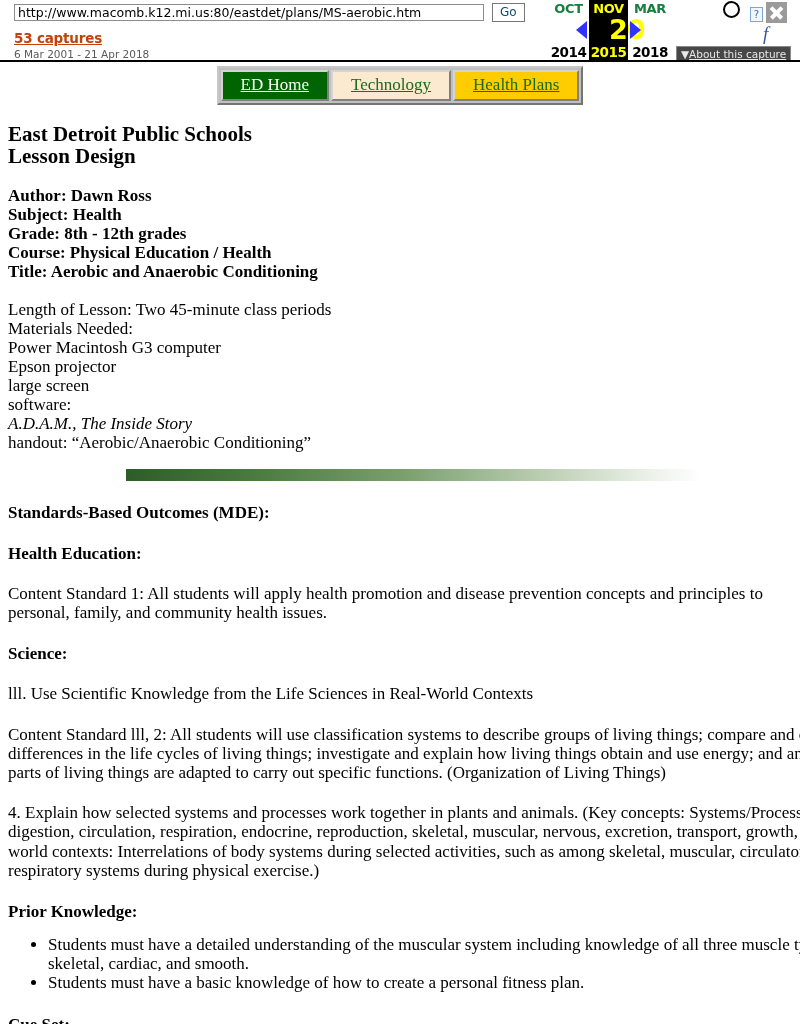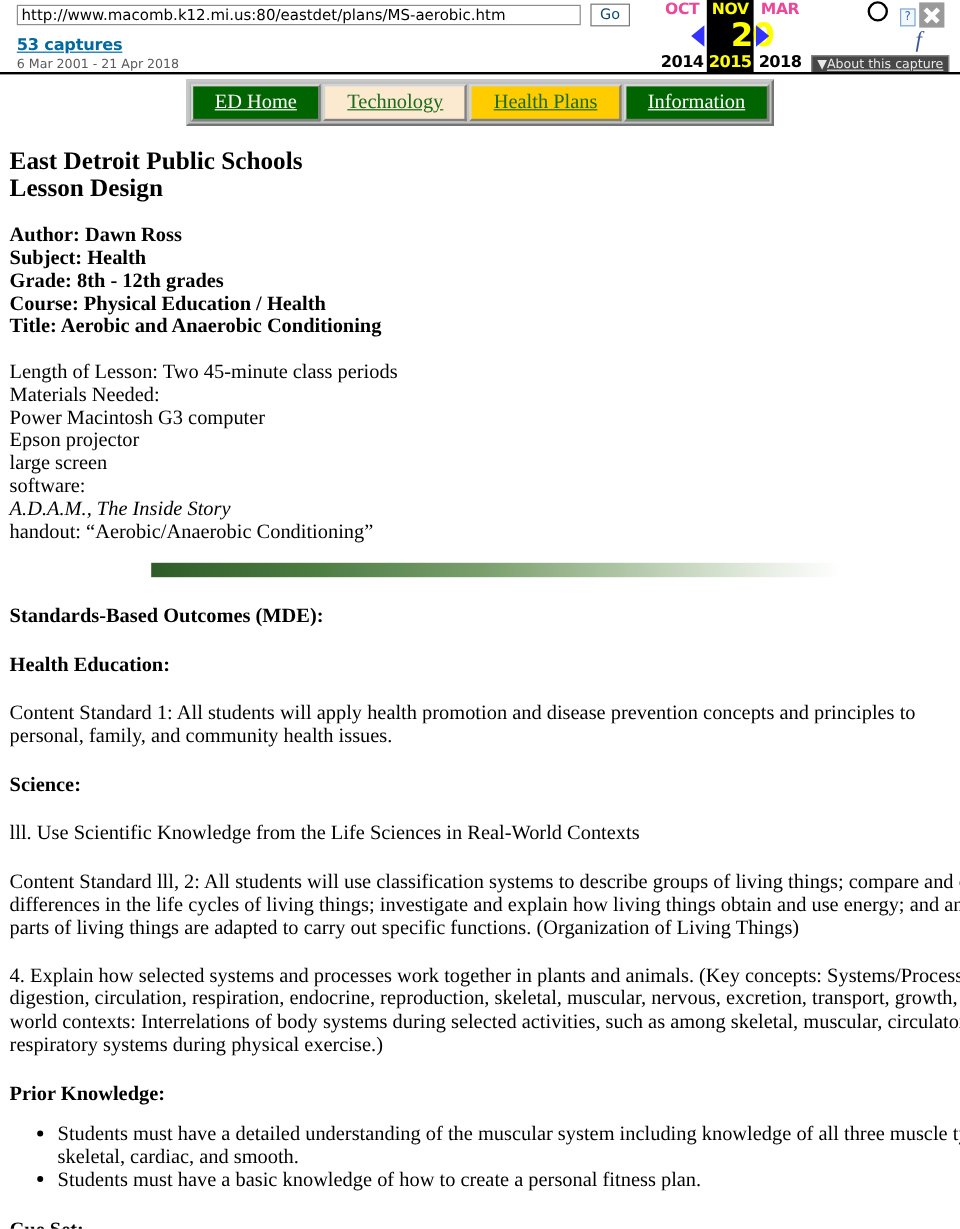--- a/index.html
+++ b/index.html
@@ -64,21 +64,21 @@
     color: #0c4a6e;
     cursor: pointer;
     line-height: 17px;
   }
   #wm-captures {
     position: absolute;
     left: 14px;
     top: 30px;
     font-size: 13.5px;
     font-weight: bold;
-    color: #0369a1;
+    color: #c2410c;
     text-decoration: underline;
     cursor: pointer;
     letter-spacing: -0.2px;
   }
   #wm-range {
     position: absolute;
     left: 14px;
     top: 48px;
     font-size: 10.5px;
     color: #5a5a5a;
@@ -104,21 +104,21 @@
     width: 39px;
     background: #000000;
   }
   .wm-datecol.next { width: 44px; }
   .wm-mon {
     position: absolute;
     top: 1px;
     left: 0; right: 0;
     font-size: 13px;
     font-weight: bold;
-    color: #ec4899;
+    color: #15803d;
     letter-spacing: -0.3px;
   }
   .wm-datecol.cur .wm-mon { color: #ffff00; }
   .wm-yr {
     position: absolute;
     top: 44px;
     left: 0; right: 0;
     font-size: 13.5px;
     font-weight: bold;
     color: #000000;
@@ -357,21 +357,20 @@
   <div id="wm-about">
     <span>▼</span><span class="lbl">About this capture</span>
   </div>
 </div>
 
 <div id="navwrap">
   <div id="navbar">
     <div class="navbtn green">ED Home</div>
     <div class="navbtn cream">Technology</div>
     <div class="navbtn gold">Health Plans</div>
-    <div class="navbtn green">Information</div>
   </div>
 </div>
 
 <div id="content">
 
   <h1 class="title">
     <span>East Detroit Public Schools</span>
     <span class="l2">Lesson Design</span>
   </h1>
 

